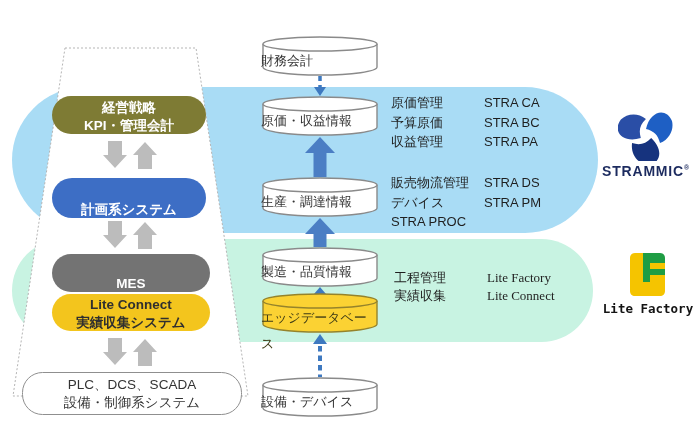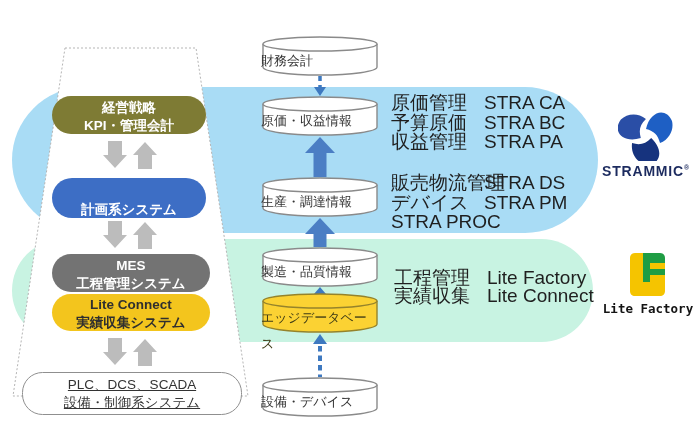--- a/index.html
+++ b/index.html
@@ -13,38 +13,38 @@
   .overlay{position:absolute;left:0;top:0;}
   
   .layer{position:absolute;display:flex;flex-direction:column;justify-content:flex-end;
          text-align:center;font-size:13.5px;line-height:1.28;font-weight:bold;color:#fff;}
   .layer-strategy{left:52px;top:96px;width:154px;height:38px;border-radius:19px;background:#7e7b34;}
   .layer-planning{left:52px;top:178px;width:154px;height:40px;border-radius:20px;background:#3d6ec5;}
   .layer-mes{left:52px;top:254px;width:158px;height:38px;border-radius:19px;background:#737373;}
   .layer-lc{left:52px;top:294px;width:158px;height:37px;border-radius:18.5px;background:#f3c51d;color:#2f2f2f;}
   .layer-base{left:22px;top:372px;width:218px;height:41px;border-radius:20.5px;background:#fff;
               border:1.5px solid #8f8f8f;color:#333;font-weight:normal;font-size:13.5px;
-              display:flex;flex-direction:column;justify-content:center;text-align:center;line-height:1.32;position:absolute;text-decoration:underline;}
+              display:flex;flex-direction:column;justify-content:center;text-align:center;line-height:1.32;position:absolute;}
   
   .arrow-pair{position:absolute;left:103px;width:54px;height:28px;}
   
   .cyl{position:absolute;left:261px;width:118px;height:40px;}
   .cyl svg{position:absolute;left:0;top:0;}
   .cyl .body{fill:#fff;stroke:#8a8a8a;stroke-width:1.4;}
   .cyl.yellow .body{fill:#fbd233;stroke:#95832b;}
   .cyl-label{position:absolute;left:0;top:12px;width:100%;height:26px;line-height:26px;
              font-size:13px;color:#333;}
   .cyl.yellow .cyl-label{color:#3d3a15;}
   
   .flow{position:absolute;}
   
   .anno{position:absolute;display:grid;grid-template-columns:93px auto;grid-auto-rows:19.5px;
-        font-size:19px;color:#1f1f1f;}
+        font-size:13px;color:#1f1f1f;}
   .anno span{white-space:nowrap;line-height:19.5px;}
-  .anno.g3{grid-auto-rows:17.5px;}
+  .anno.g3{grid-auto-rows:17.5px;font-family:Liberation Serif, serif;}
   .anno.g3 span{line-height:17.5px;}
   
   .strammic-word{position:absolute;left:596px;top:163px;width:100px;text-align:center;
                  font-size:14px;font-weight:bold;letter-spacing:.8px;color:#1c2b5f;}
   .strammic-word sup{font-size:7px;}
   .lf-word{position:absolute;left:592px;top:301px;width:112px;text-align:center;
            font-size:12.5px;font-weight:bold;font-family:"DejaVu Sans Mono",monospace;color:#141414;}
 </style>
 </head>
 <body>
@@ -60,21 +60,20 @@
 
   <div class="layer layer-strategy">
     <span>経営戦略</span>
     <span>KPI・管理会計</span>
   </div>
   <div class="layer layer-planning">
     <span>計画系システム</span>
   </div>
   <div class="layer layer-mes">
     <span>MES</span>
-    <span>工程管理システム</span>
   </div>
   <div class="layer layer-lc">
     <span>Lite Connect</span>
     <span>実績収集システム</span>
   </div>
   <div class="layer-base">
     <span>PLC、DCS、SCADA</span>
     <span>設備・制御系システム</span>
   </div>
 

